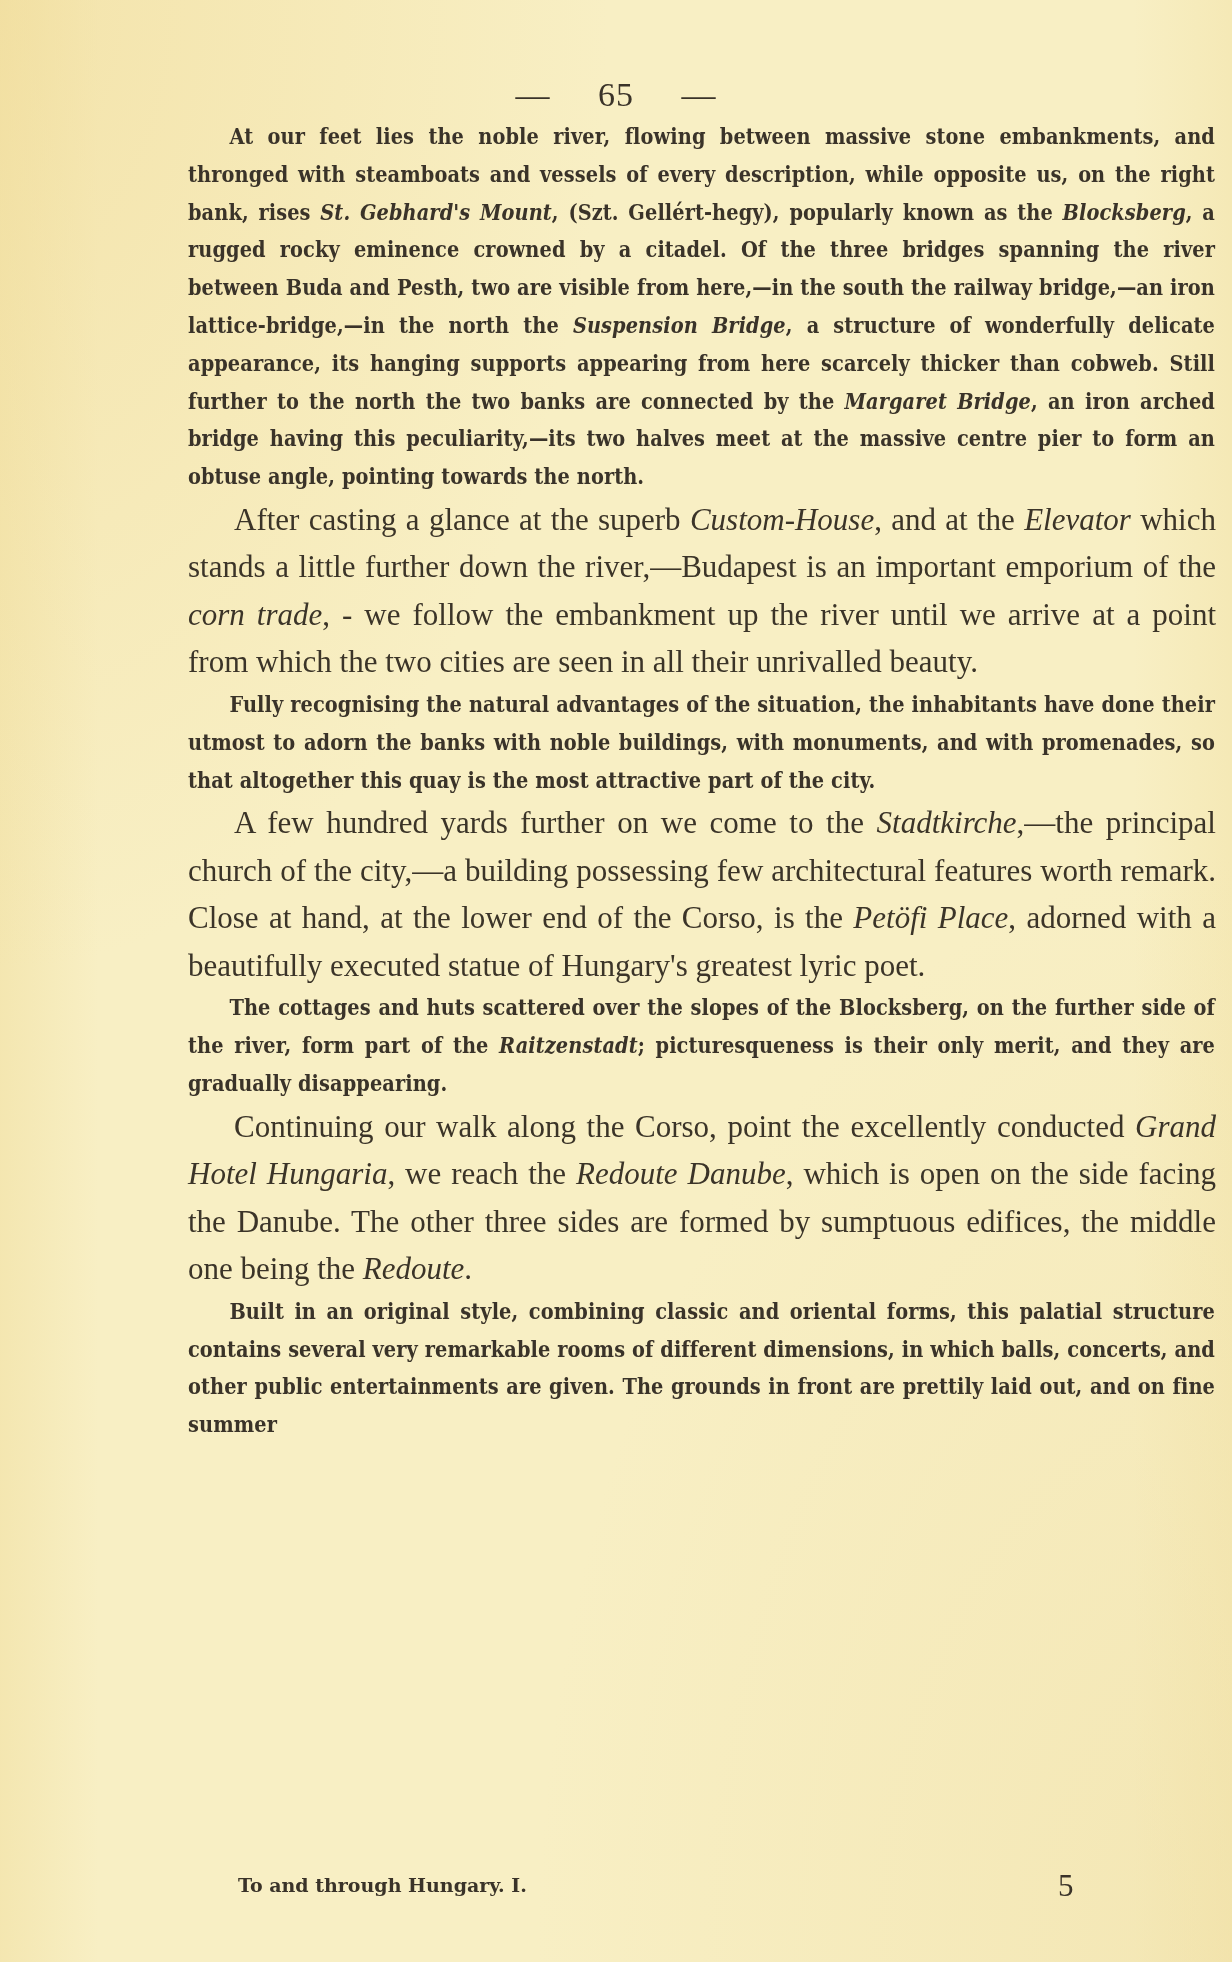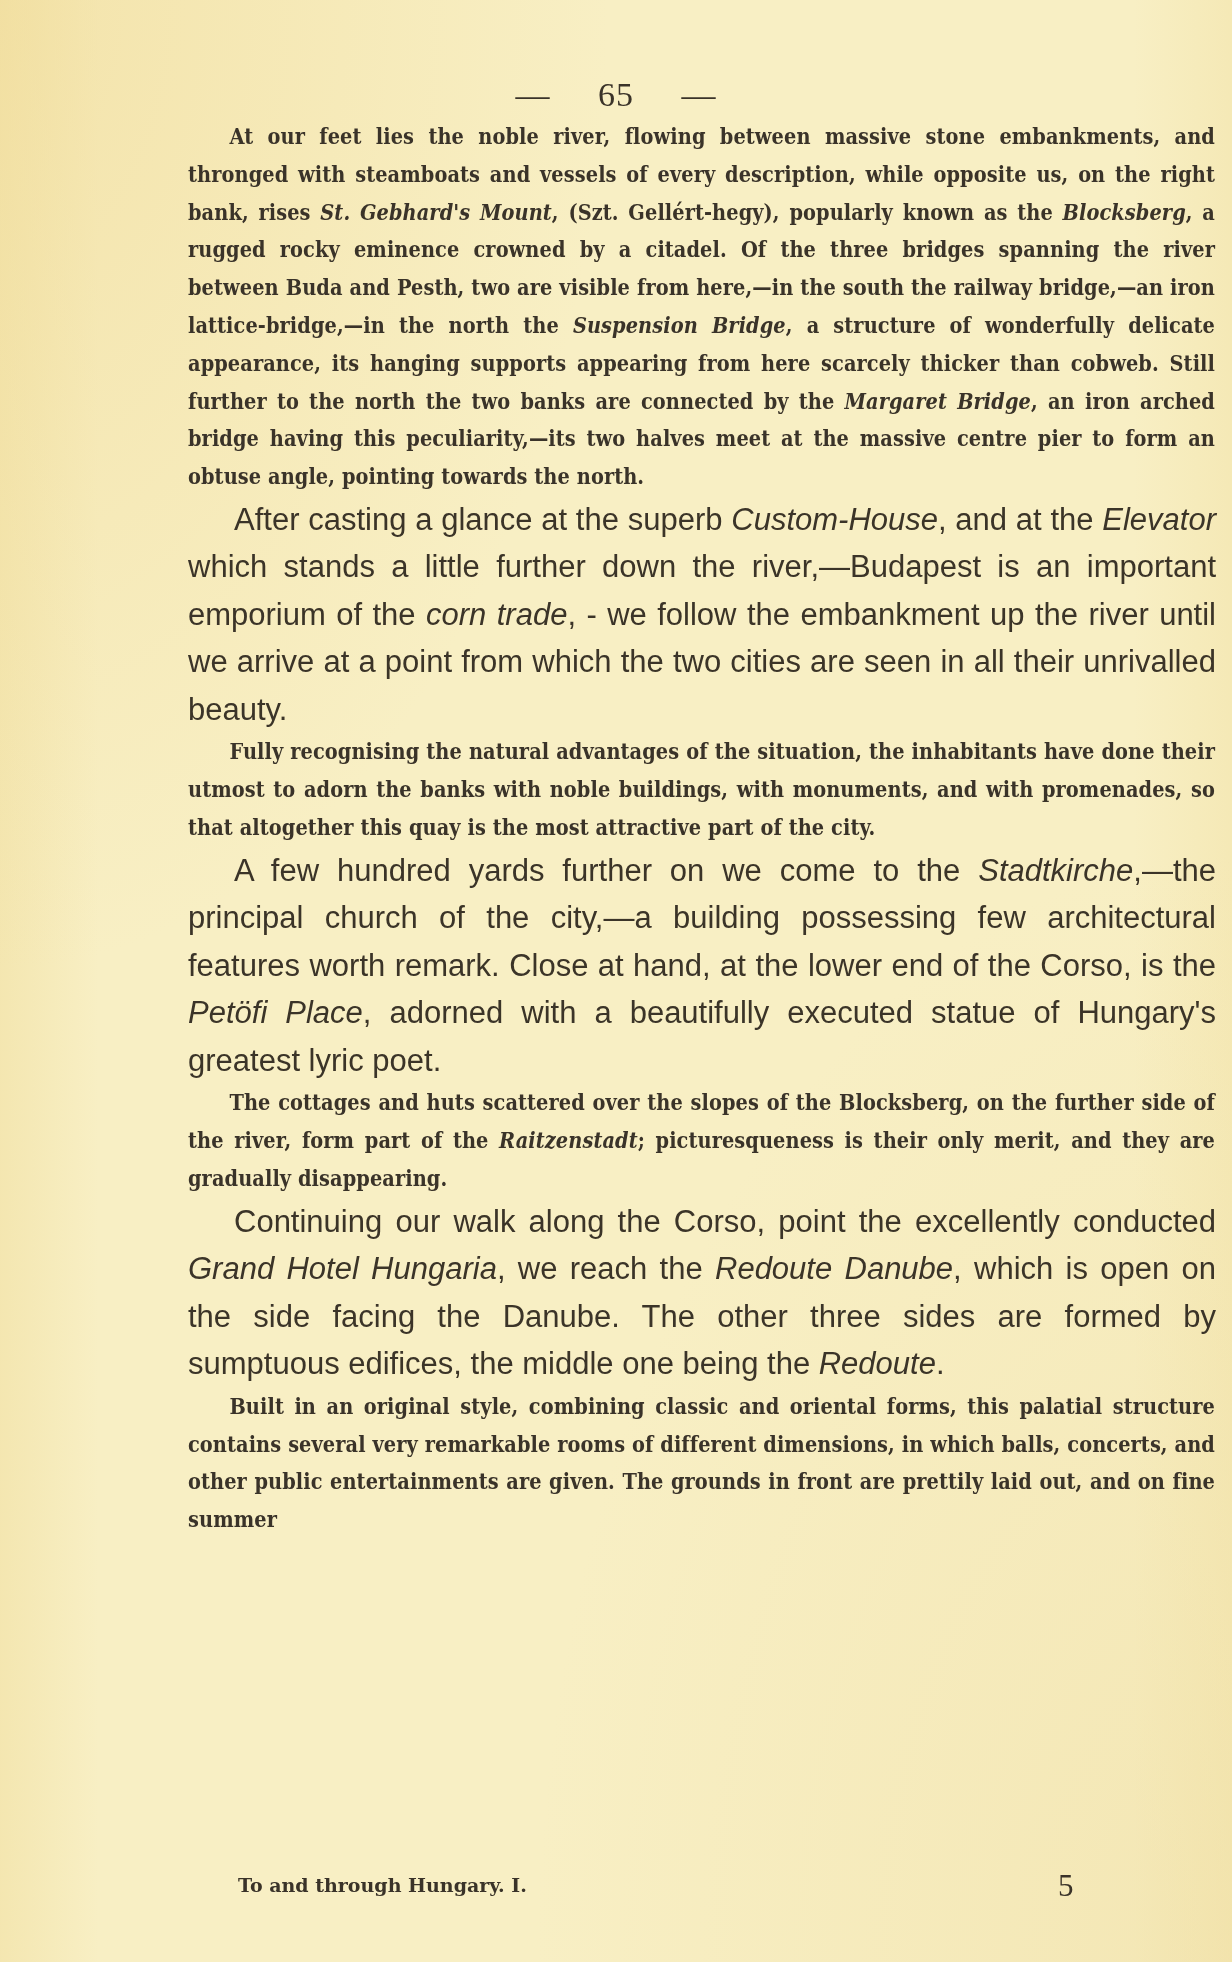--- a/index.html
+++ b/index.html
@@ -54,21 +54,21 @@
       font-size: 21.5px;
       line-height: 37.8px;
       font-weight: bold;
       color: #3a3329;
       letter-spacing: 0.1px;
       transform: scaleX(0.9);
       transform-origin: left top;
       width: 111%;
     }
     .p.large {
-      font-family: Liberation Sans, sans-serif;
+      font-family: Liberation Serif, serif;
       font-size: 31px;
       line-height: 47.5px;
       color: #3b3428;
     }
     .p .indent { display: inline-block; width: 46px; }
     .p em { font-style: italic; }
     .footer {
       position: absolute;
       top: 1874px;
       left: 198px;

